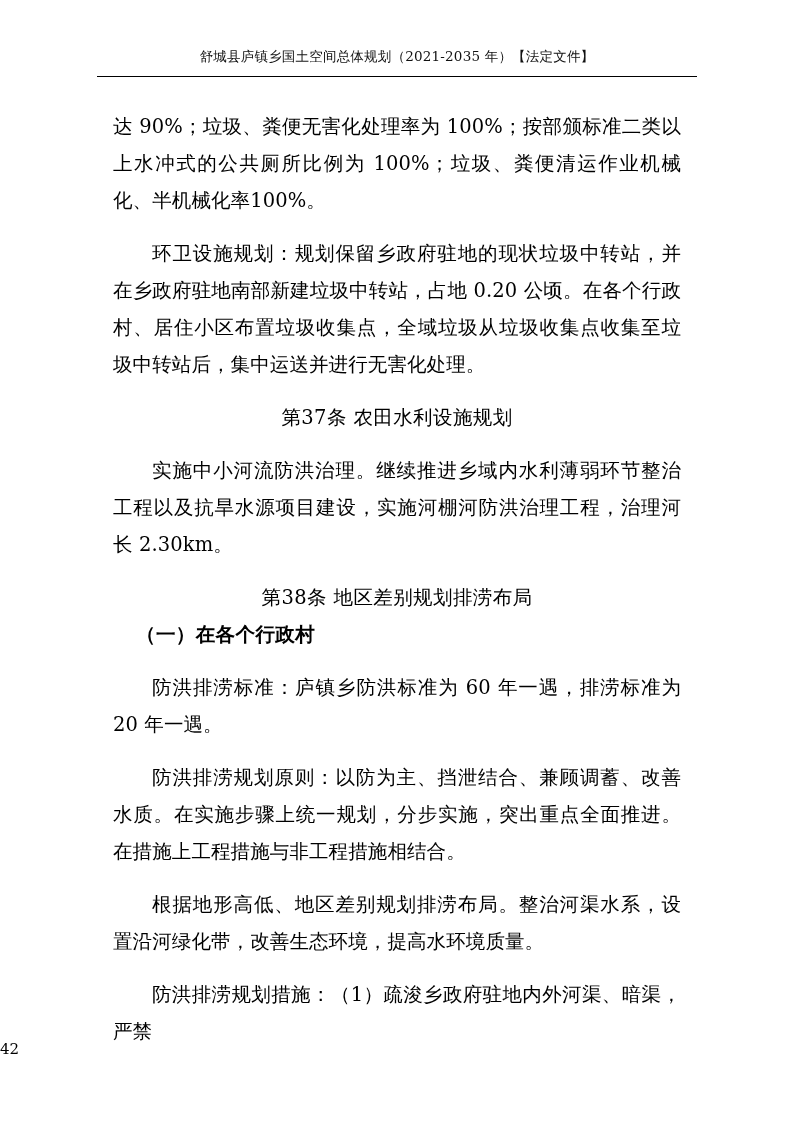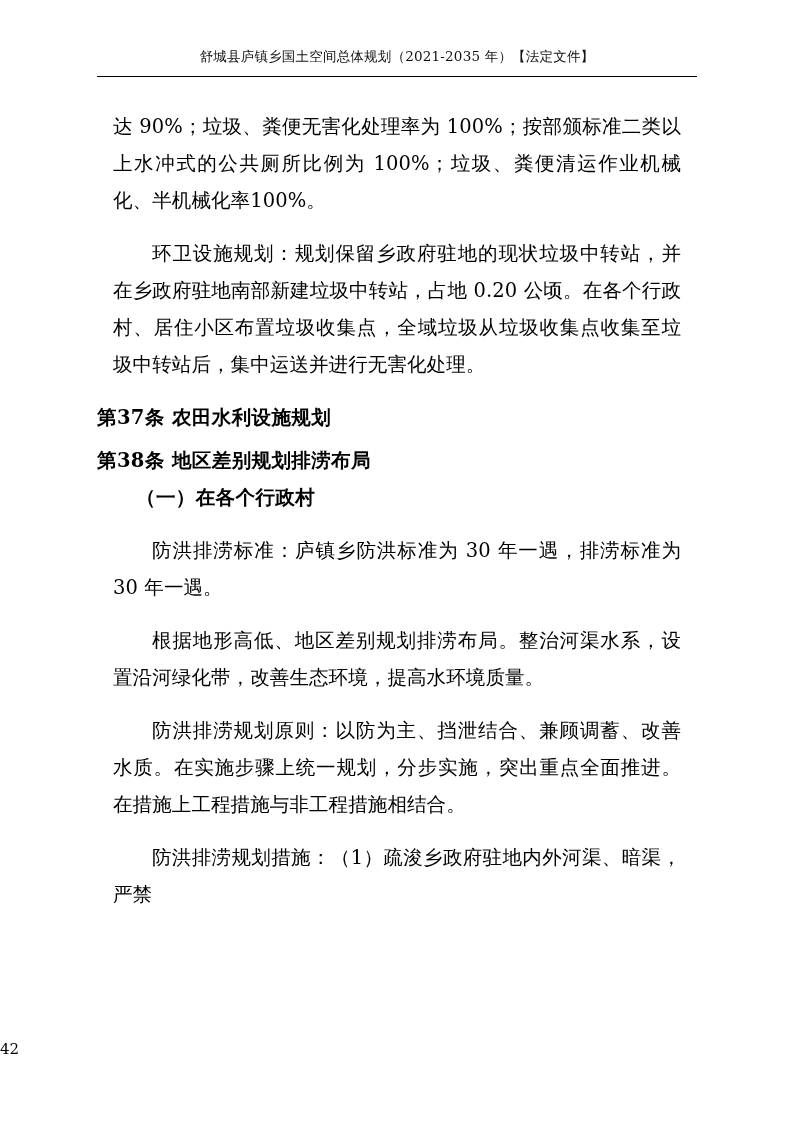--- a/index.html
+++ b/index.html
@@ -58,22 +58,22 @@
     text-justify: inter-ideograph;
     letter-spacing: 0.1px;
   }
   p.indent {
     text-indent: 39px;
   }
   h2.section {
     margin: 6px 0 0 0;
     font-size: 19.5px;
     line-height: 37px;
-    font-weight: bold;
-    text-align: left;
+    font-weight: normal;
+    text-align: center;
     letter-spacing: 0.4px;
   }
   h3.subsection {
     margin: 0;
     font-size: 19.5px;
     line-height: 37px;
     font-weight: bold;
     text-indent: 39px;
     letter-spacing: 0.4px;
   }
@@ -96,31 +96,32 @@
 
   <div class="content">
 
     <p class="body">达 90%；垃圾、粪便无害化处理率为 100%；按部颁标准二类以上水冲式的公共厕所比例为 100%；垃圾、粪便清运作业机械化、半机械化率100%。</p>
 
     <p class="indent">环卫设施规划：规划保留乡政府驻地的现状垃圾中转站，并在乡政府驻地南部新建垃圾中转站，占地 0.20 公顷。在各个行政村、居住小区布置垃圾收集点，全域垃圾从垃圾收集点收集至垃圾中转站后，集中运送并进行无害化处理。</p>
 
 
     <h2 class="section">第37条 农田水利设施规划</h2>
 
+    <p class="indent">实施中小河流防洪治理。继续推进乡域内水利薄弱环节整治工程以及抗旱水源项目建设，实施河棚河防洪治理工程，治理河长 2.30km。</p>
 
 
     <h2 class="section">第38条 地区差别规划排涝布局</h2>
 
     <h3 class="subsection">（一）在各个行政村</h3>
 
-    <p class="indent">防洪排涝标准：庐镇乡防洪标准为 30 年一遇，排涝标准为 30 年一遇。</p>
+    <p class="indent">防洪排涝标准：庐镇乡防洪标准为 60 年一遇，排涝标准为 20 年一遇。</p>
+
+    <p class="indent">防洪排涝规划原则：以防为主、挡泄结合、兼顾调蓄、改善水质。在实施步骤上统一规划，分步实施，突出重点全面推进。在措施上工程措施与非工程措施相结合。</p>
 
     <p class="indent">根据地形高低、地区差别规划排涝布局。整治河渠水系，设置沿河绿化带，改善生态环境，提高水环境质量。</p>
-
-    <p class="indent">防洪排涝规划原则：以防为主、挡泄结合、兼顾调蓄、改善水质。在实施步骤上统一规划，分步实施，突出重点全面推进。在措施上工程措施与非工程措施相结合。</p>
 
     <p class="indent">防洪排涝规划措施：（1）疏浚乡政府驻地内外河渠、暗渠，严禁</p>
 
   </div>
 
   <div class="footer">42</div>
 
 </div>
 
 </body></html>

